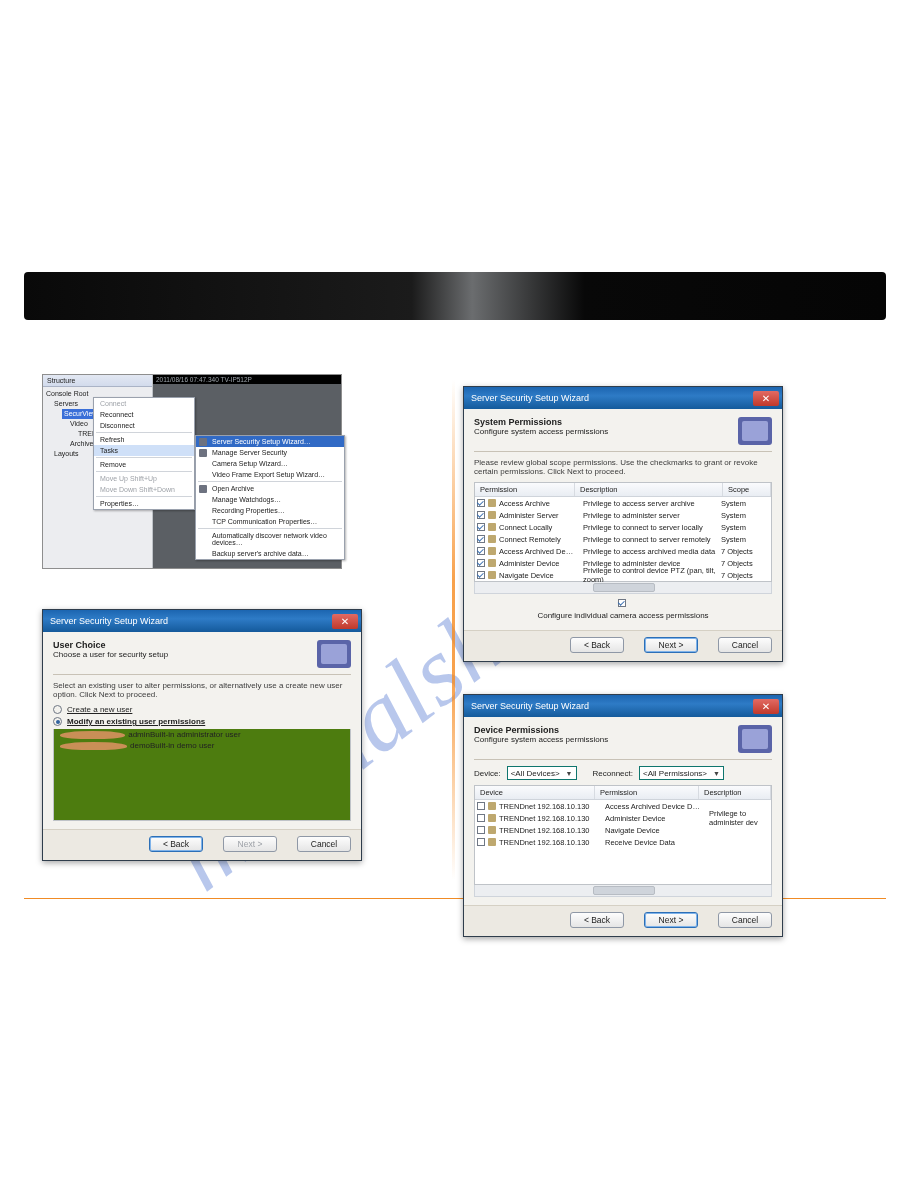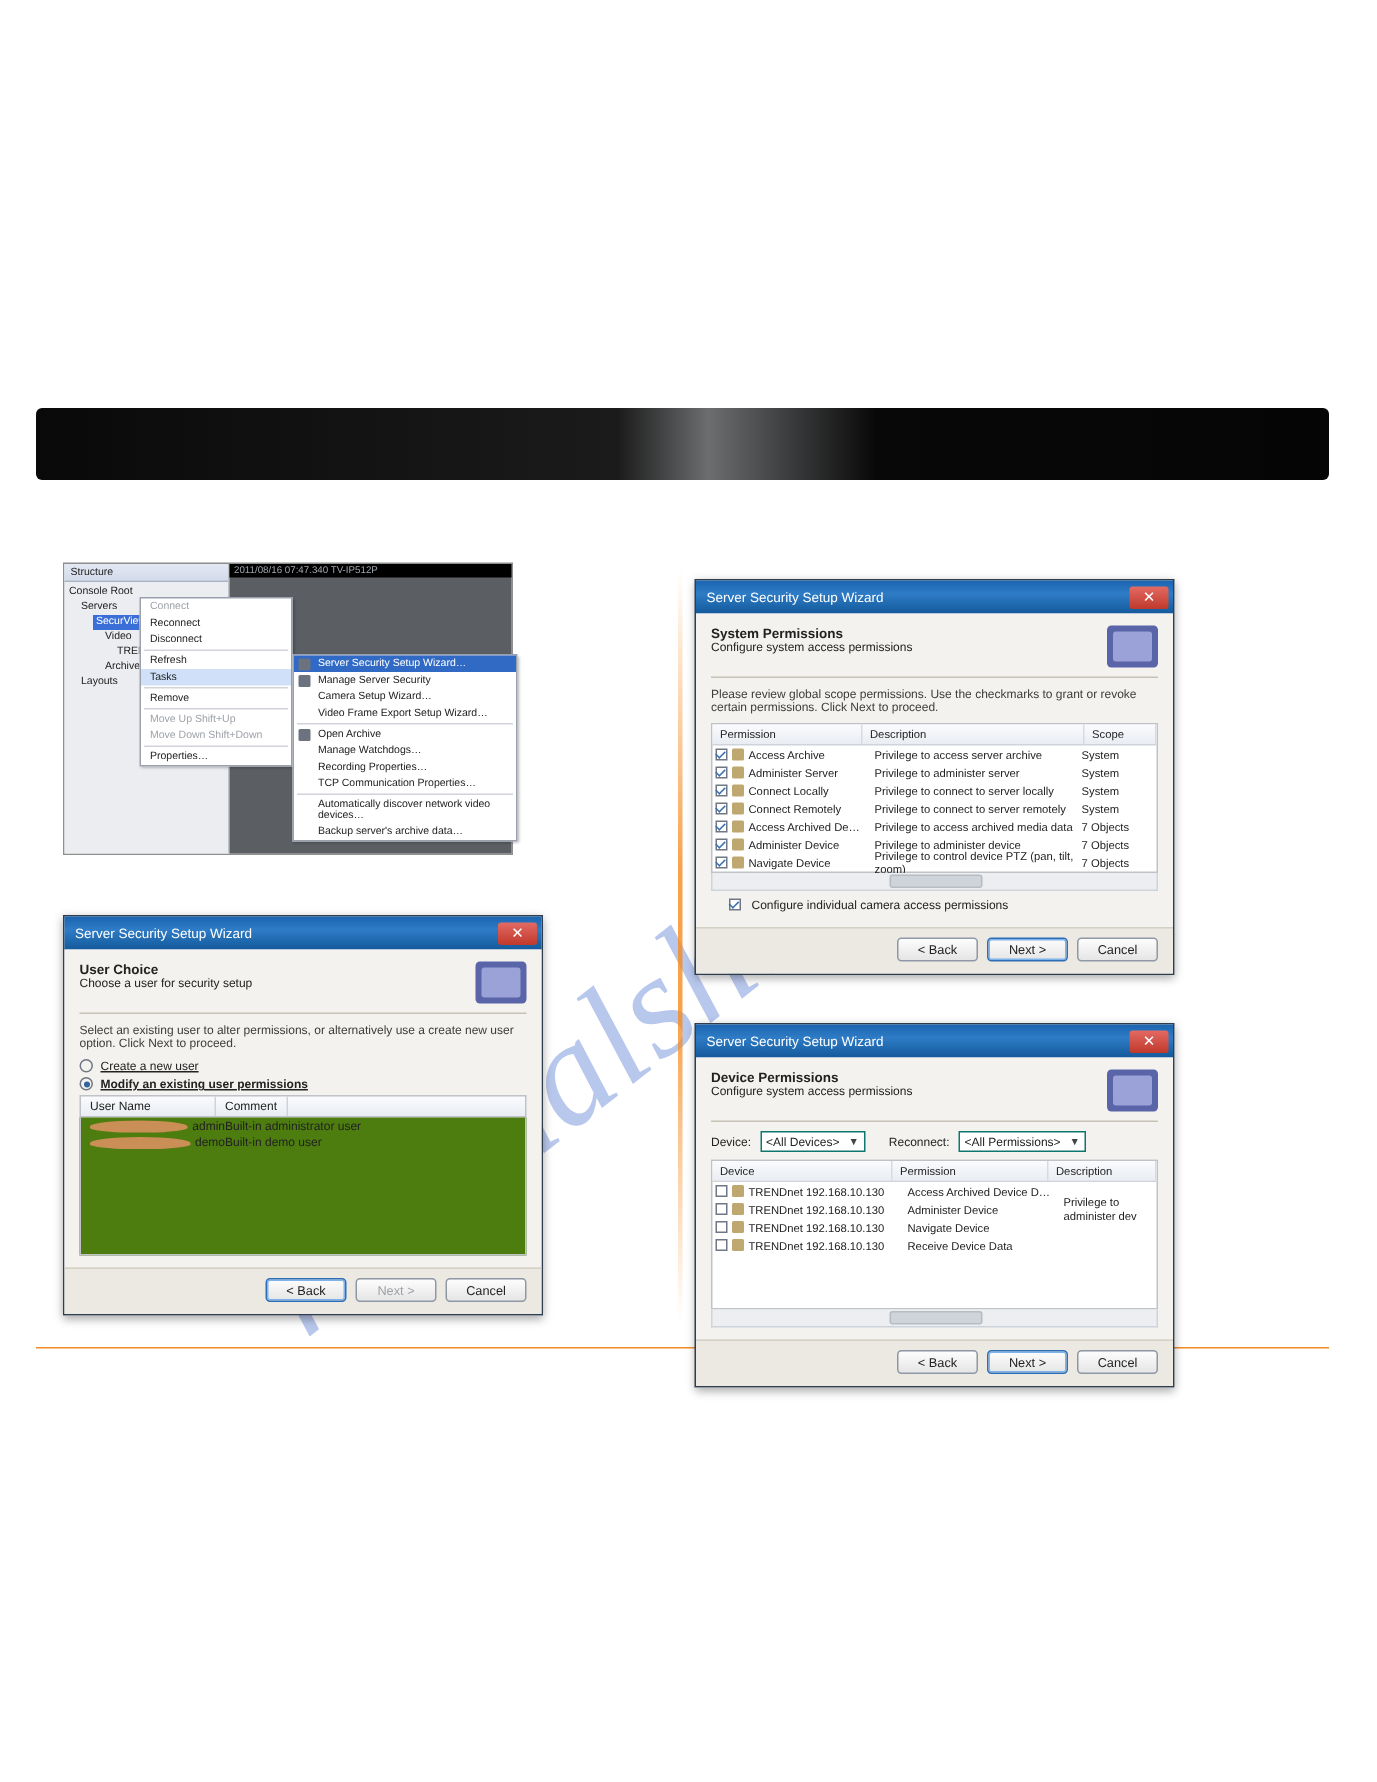--- a/index.html
+++ b/index.html
@@ -37,21 +37,21 @@
   
   .dlg { position: relative; width: 320px; border: 1px solid #2f3d4c; background: linear-gradient(#e8eef7,#d6dfec); box-shadow: 0 2px 6px rgba(0,0,0,.35); font-size: 8px; color: #222; }
   .dlg .tbar { height:22px; background: linear-gradient(#1c65b0,#2e7bc6 40%,#145a9b); color:#fff; display:flex; align-items:center; justify-content:space-between; padding:0 3px 0 7px; font-size:9px; }
   .dlg .tbar .xbtn { width:26px; height:15px; background:linear-gradient(#e26a63,#c0392b); border-radius:2px; display:flex; align-items:center; justify-content:center; color:#fff; font-size:10px; cursor:pointer; }
   .dlg .inner { background:#f3f2ee; padding:8px 10px; }
   .dlg .hdrow { display:flex; gap:24px; border-bottom:1px solid #c8c2b6; padding-bottom:6px; margin-bottom:6px; }
   .dlg .hdrow .txt .t { font-weight:700; font-size:9px; }
   .dlg .hdrow .ic { width:34px; height:28px; background:#5a64a8; border-radius:3px; margin-left:auto; position:relative; }
   .dlg .hdrow .ic::after{content:"";position:absolute;inset:4px;background:#9aa2d8;border-radius:2px;}
   .dlg .note { color:#3c3c3c; font-size:8px; margin-bottom:6px; }
-  .dlg .btnrow { display:flex; justify-content:flex-end; gap:6px; padding:6px 10px 8px; background:#ece9e2; border-top:1px solid #d5d0c4; }
+  .dlg .btnrow { display:flex; justify-content:flex-end; gap:20px; padding:6px 10px 8px; background:#ece9e2; border-top:1px solid #d5d0c4; }
   .dlg .btn { min-width:54px; padding:2px 8px; font-size:8.5px; text-align:center; background:linear-gradient(#fdfdfd,#e5e5e5); border:1px solid #8f98a6; border-radius:3px; cursor:pointer; }
   .dlg .btn.def { border:1px solid #2c6fb7; box-shadow:0 0 0 1px #7fb3ea inset; }
   .dlg .btn.dim { color:#9ea2a8; }
 
   .shotB { margin-left: 10px; }
   .shotB .radio-row { display:flex; align-items:center; gap:5px; margin:3px 0; }
   .shotB .radio { width:9px; height:9px; border:1px solid #6f7784; border-radius:50%; display:inline-flex; align-items:center; justify-content:center; }
   .shotB .radio.on::after { content:""; width:4px; height:4px; background:#31639e; border-radius:50%; }
   .shotB .radio-label.u { text-decoration: underline; }
   .shotB .listhd { display:flex; font-size:8px; border:1px solid #bfc3c8; background:linear-gradient(#fafbfd,#e9edf3); }
@@ -65,21 +65,21 @@
   .shotC, .shotD { width: 320px; margin-bottom: 32px; }
   .tbl { border:1px solid #bfc3c8; background:#fff; font-size:7.5px; }
   .tbl .th { display:flex; background:linear-gradient(#fafbfd,#e9edf3); border-bottom:1px solid #cfd4db; }
   .tbl .th span { padding:2px 5px; border-right:1px solid #d7dbe1; }
   .tbl .tr { display:flex; align-items:center; padding:0 2px; height:12px; }
   .cb { width:8px;height:8px;border:1px solid #6f7784;display:inline-flex;align-items:center;justify-content:center;margin-right:3px;background:#fff; flex-shrink:0;}
   .cb.on::after{content:"";width:5px;height:3px;border-left:1.5px solid #3a6fb0;border-bottom:1.5px solid #3a6fb0;transform:rotate(-45deg) translate(0,-1px);}
   .iconsm{width:8px;height:8px;background:#bea86f;border-radius:1px;display:inline-block;margin-right:3px;flex-shrink:0;}
   .scroll-h{height:12px;background:#eceef1;border:1px solid #cfd4db;border-top:none;position:relative;}
   .scroll-h::after{content:"";position:absolute;left:40%;top:1px;bottom:1px;width:60px;background:#cfd4db;border:1px solid #b7bcc3;border-radius:2px;}
-  .chkline{display:flex;align-items:flex-start;gap:4px;margin:5px 12px 2px;font-size:8px;}
+  .chkline{display:flex;align-items:center;gap:4px;margin:5px 12px 2px;font-size:8px;flex-direction:column;}
   .combo{display:inline-flex;align-items:center;border:1px solid #0f766e;background:#fff;font-size:8px;padding:0 3px;height:14px;cursor:pointer;}
   .combo .car{margin-left:6px;font-size:7px;color:#444;}
 </style>
 </head>
 <body>
 
 <div class="banner"></div>
 <div class="wm">manualshive.com</div>
 <div class="divider-grad"></div>
 <div class="hrule"></div>
@@ -152,24 +152,20 @@
         </div>
         <div class="note">Select an existing user to alter permissions, or alternatively use a create new user option. Click Next to proceed.</div>
         <div class="radio-row">
           <span class="radio"></span>
           <span class="radio-label u">Create a new user</span>
         </div>
         <div class="radio-row">
           <span class="radio on"></span>
           <span class="radio-label u" style="font-weight:600">Modify an existing user permissions</span>
         </div>
-        <div class="listhd">
-          <span>User Name</span>
-          <span>Comment</span>
-        </div>
         <div class="rows">
           <div class="r">
               <span>
                 <span class="uico"></span>
                 <span>admin</span>
               </span>
               <span>Built-in administrator user</span>
             </div>
           <div class="r">
               <span>

